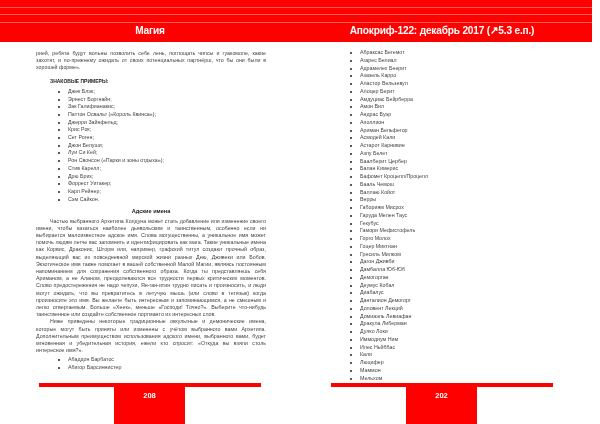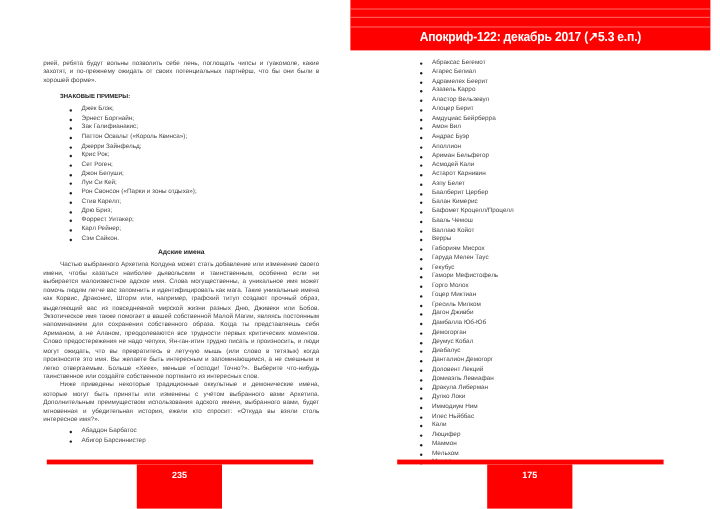--- a/index.html
+++ b/index.html
@@ -43,20 +43,26 @@
     .footer-tab { position: absolute; left: 114px; top: 387px; width: 71px; height: 37px; background: #ff0000; }
     .page-number {
       position: absolute; left: 0; top: 4px; width: 71px; text-align: center;
       color: #fff; font-weight: bold; font-size: 7.5px;
     }
   </style>
 </head>
 <body>
 
 <div class="page left">
+  <div class="header-band">
+    <div class="stripe s1"></div>
+    <div class="stripe s2"></div>
+    <div class="stripe s3"></div>
+    <div class="header-title">Магия</div>
+  </div>
 
   <div class="content">
     <p>рией, ребята будут вольны позволить себе лень, поглощать чипсы и гуакомоле, какие захотят, и по-прежнему ожидать от своих потенциальных партнёрш, что бы они были в хорошей форме».</p>
     <div class="subhead">ЗНАКОВЫЕ ПРИМЕРЫ:</div>
     <ul class="bullets">
       <li>Джек Блэк;</li>
       <li>Эрнест Боргнайн;</li>
       <li>Зак Галифианакис;</li>
       <li>Паттон Освальт («Король Квинса»);</li>
       <li>Джерри Зайнфельд;</li>
@@ -75,21 +81,21 @@
     <p class="indent">Частью выбранного Архетипа Колдуна может стать добавление или изменение своего имени, чтобы казаться наиболее дьявольским и таинственным, особенно если ни выбирается малоизвестное адское имя. Слова могущественны, а уникальное имя может помочь людям легче вас запомнить и идентифицировать как мага. Такие уникальные имена как Корвис, Драконис, Шторм или, например, графский титул создают прочный образ, выделяющий вас из повседневной мирской жизни разных Дню, Дживеки или Бобов. Экзотическое имя также помогает в вашей собственной Малой Магии, являясь постоянным напоминанием для сохранения собственного образа. Когда ты представляешь себя Ариманом, а не Аланом, преодолеваются все трудности первых критических моментов. Слово предостережения не надо чепухи, Ян-ган-итин трудно писать и произносить, и люди могут ожидать, что вы превратитесь в летучую мышь (или слово в тетязык) когда произносите это имя. Вы желаете быть интересным и запоминающимся, а не смешным и легко отвергаемым. Больше «Хеек», меньше «Господи! Точно?». Выберите что-нибудь таинственное или создайте собственное портманто из интересных слов.</p>
     <p class="indent">Ниже приведены некоторые традиционные оккультные и демонические имена, которые могут быть приняты или изменены с учётом выбранного вами Архетипа. Дополнительным преимуществом использования адского имени, выбранного вами, будет мгновенная и убедительная история, ежели кто спросит: «Откуда вы взяли столь интересное имя?».</p>
     <ul class="bullets" style="margin-top:2px;">
       <li>Абаддон Барбатос</li>
       <li>Абигор Барсиннистер</li>
     </ul>
   </div>
 
   <div class="footer-bar"></div>
   <div class="footer-tab">
-    <div class="page-number">235</div>
+    <div class="page-number">208</div>
   </div>
 </div>
 
 <div class="page right">
   <div class="header-band">
     <div class="stripe s1"></div>
     <div class="stripe s2"></div>
     <div class="stripe s3"></div>
     <div class="header-title">Апокриф-122: декабрь 2017 (↗5.3 е.п.)</div>
   </div>
@@ -138,15 +144,15 @@
         <li>Кали</li>
         <li>Люцифер</li>
         <li>Маммон</li>
         <li>Мельхом</li>
         <li>Минос</li>
       </ul>
   </div>
 
   <div class="footer-bar"></div>
   <div class="footer-tab">
-    <div class="page-number">175</div>
+    <div class="page-number">202</div>
   </div>
 </div>
 
 </body></html>

